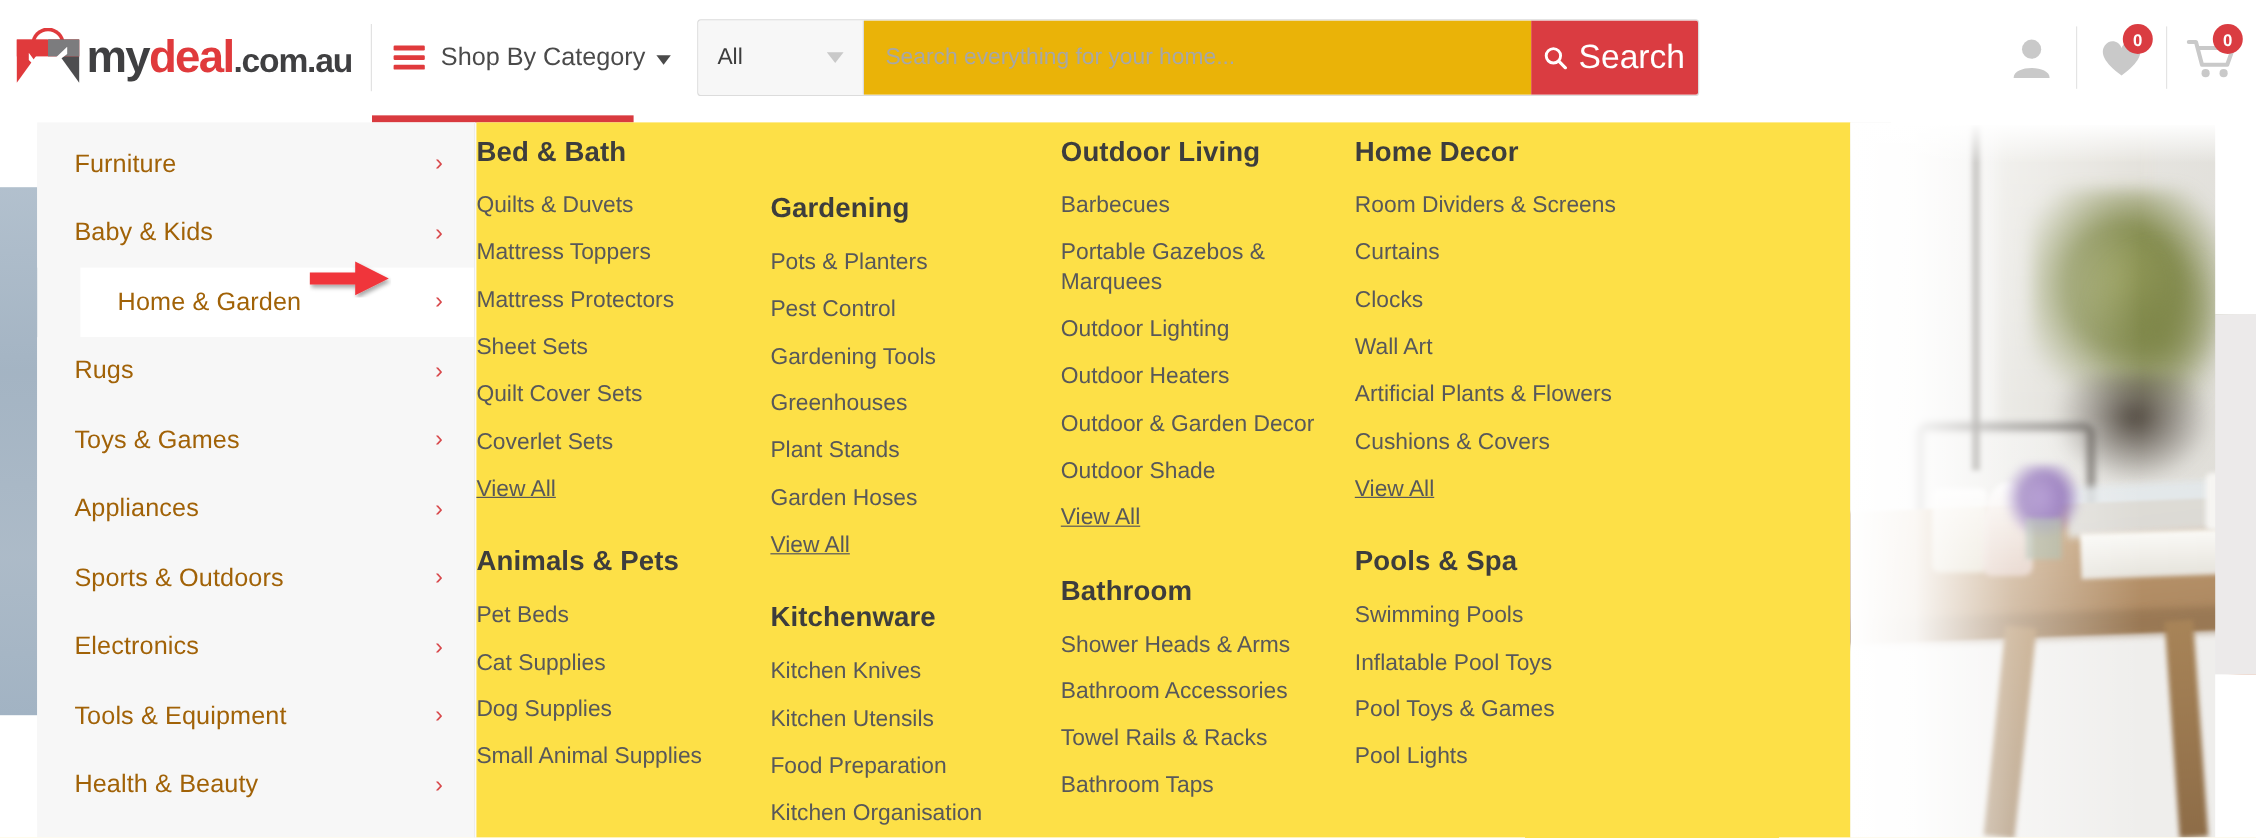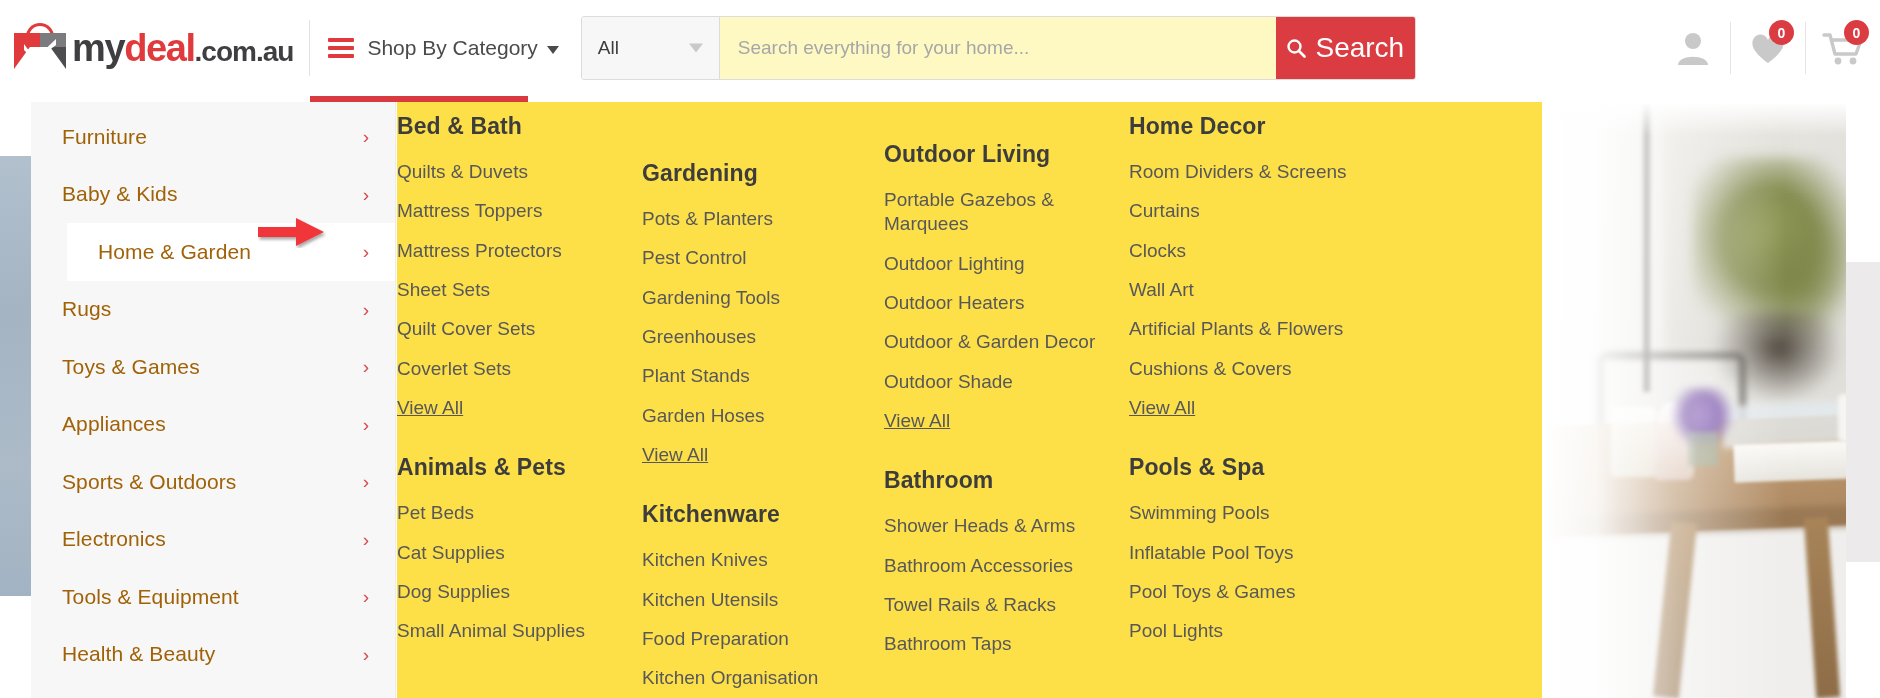--- a/index.html
+++ b/index.html
@@ -123,21 +123,21 @@
     border-right: 7px solid transparent;
     border-top: 9px solid #c9c9c9;
   }
   .search-input {
     width: 556px;
     border: none; outline: none;
     font-size: 19px;
     padding: 0 18px;
     color: #3d3d3d;
     font-family: "Liberation Sans", sans-serif;
-    background: #fef9c3;
+    background: #eab308;
   }
   .search-input::placeholder { color: #a7a7a7; }
   .search-btn {
     width: 139px;
     background: #da3c41;
     border: none; outline: none;
     color: #fff;
     display: flex; align-items: center; justify-content: center;
     gap: 9px;
     cursor: pointer;
@@ -225,21 +225,21 @@
     position: absolute;
     top: 6px; left: 397px;
     width: 1145px; height: 596px;
     display: flex;
     padding-top: 11px;
     background: #fde047;
   }
   .mcol { width: 245px; padding-right: 16px; }
   .mcol:nth-child(1) { width: 245px; }
   .mcol:nth-child(2) { width: 242px; margin-top: 47px; }
-  .mcol:nth-child(3) { width: 245px; margin-top: 28px; }
+  .mcol:nth-child(3) { width: 245px; }
   .mcol:nth-child(4) { width: 280px; }
 
   .mgroup { margin-bottom: 34px; }
   .mgroup-title {
     font-size: 23px; font-weight: bold;
     color: #3d3d3d;
     margin-bottom: 20px;
     letter-spacing: .1px;
     cursor: pointer;
   }
@@ -566,20 +566,21 @@
           <div class="mlink">Kitchen Knives</div>
           <div class="mlink">Kitchen Utensils</div>
           <div class="mlink">Food Preparation</div>
           <div class="mlink">Kitchen Organisation</div>
         </div>
       </div>
 
       <div class="mcol">
         <div class="mgroup">
           <div class="mgroup-title">Outdoor Living</div>
+          <div class="mlink">Barbecues</div>
           <div class="mlink">Portable Gazebos &amp; Marquees</div>
           <div class="mlink">Outdoor Lighting</div>
           <div class="mlink">Outdoor Heaters</div>
           <div class="mlink">Outdoor &amp; Garden Decor</div>
           <div class="mlink">Outdoor Shade</div>
           <div class="mlink viewall">View All</div>
         </div>
         <div class="mgroup">
           <div class="mgroup-title">Bathroom</div>
           <div class="mlink">Shower Heads &amp; Arms</div>

